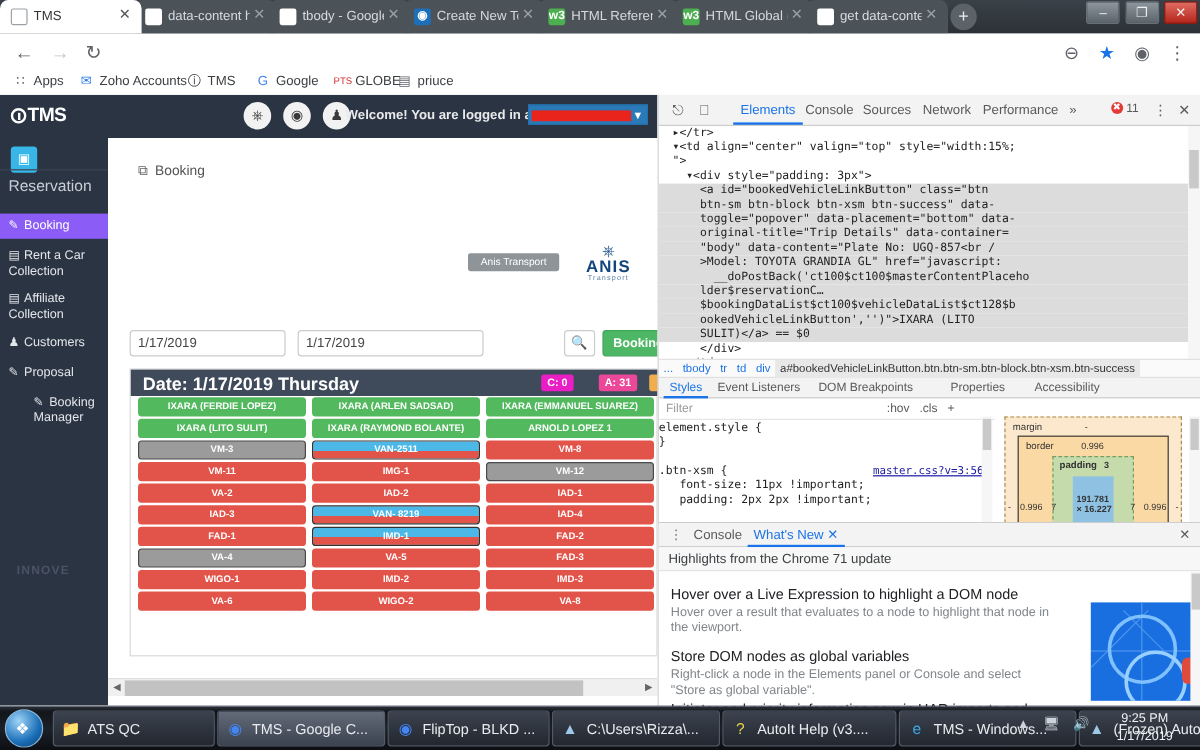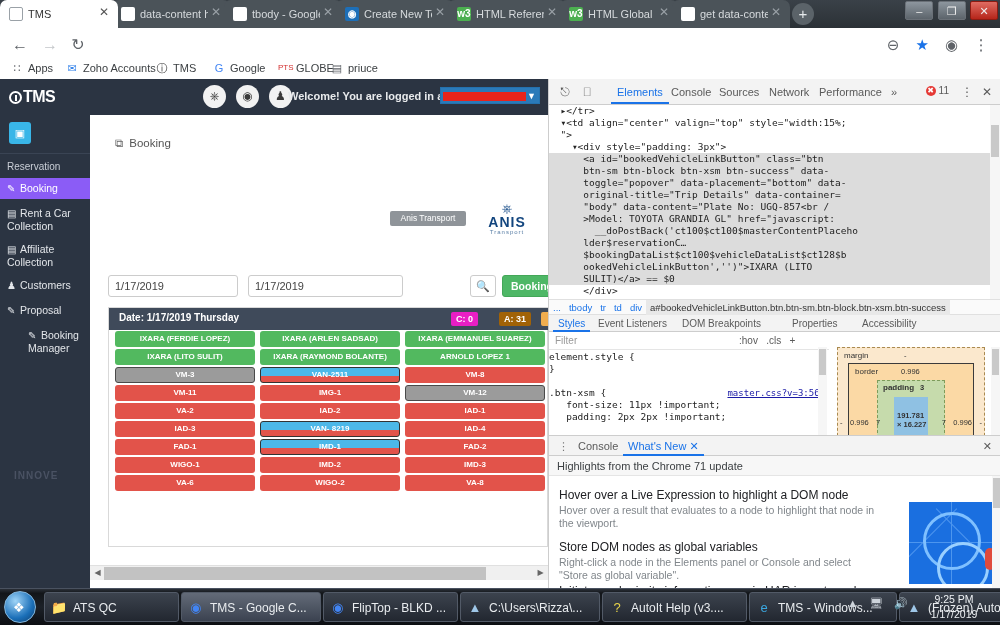--- a/index.html
+++ b/index.html
@@ -103,21 +103,21 @@
   .welcome { position:absolute; left:288px; top:11px; font-size:11px; color:#e8eaec; font-weight:bold;}
   .userselect {
     position:absolute; left:440px; top:8px; width:100px; height:17px;
     background:#2a7ab9; border:1px solid #2471ad; cursor:pointer;
   }
   .userselect .redact { position:absolute; left:2px; top:4px; width:83px; height:9px; background:#e8241c; }
   .userselect .caret { position:absolute; right:3px; top:3px; color:#fff; font-size:9px; }
 
   .tms-side { position:absolute; left:0; top:36px; width:90px; height:473px; background:#2b3442; }
   .side-logo-box { position:absolute; left:9px; top:7px; width:22px; height:22px; background:#39b6e8; border-radius:3px; color:#fff; text-align:center; line-height:22px; font-size:11px;}
-  .side-head { position:absolute; left:0; top:38px; width:90px; height:25px; color:#c9ced6; font-size:10px; line-height:25px; padding-left:7px; border-top:1px solid #3a4454;}
+  .side-head { position:absolute; left:0; top:26px; width:90px; height:25px; color:#c9ced6; font-size:13px; line-height:25px; padding-left:7px; border-top:1px solid #3a4454;}
   .side-item {
     position:absolute; left:0; width:90px; color:#e3e6ea; font-size:10.5px;
     padding:4px 4px 4px 7px; line-height:13px; cursor:pointer;
   }
   .side-item.active { background:#8b5cf6; color:#fff; }
   .side-item .si { display:inline-block; width:13px; font-size:10px; }
   .side-brand { position:absolute; left:14px; top:355px; font-size:10px; color:#4a5263; letter-spacing:1px; font-weight:bold; }
 
   .tms-main { position:absolute; left:90px; top:36px; width:458px; height:473px; background:#fff; }
   .bc { position:absolute; left:25px; top:22px; font-size:11.5px; color:#555; }
@@ -142,21 +142,21 @@
     font-size:11px; color:#555; cursor:pointer;
   }
   .green-btn {
     position:absolute; left:412px; top:160px; height:22px;
     background:#4eb766; border:1px solid #43a758; border-radius:3px;
     color:#fff; font-size:10.5px; font-weight:bold; line-height:20px; padding:0 8px; cursor:pointer;
   }
 
   .sched-box { position:absolute; left:18px; top:192px; width:440px; height:240px; border:1px solid #d9d9d9; background:#fff;}
   .sched-head { position:absolute; left:0; top:0; width:440px; height:22px; background:#3f4a5a; color:#fff; }
-  .sched-head .st { position:absolute; left:10px; top:4px; font-size:10px; font-weight:bold; }
+  .sched-head .st { position:absolute; left:10px; top:4px; font-size:15px; font-weight:bold; }
   .badge { position:absolute; top:4px; height:14px; border-radius:2px; color:#fff; font-size:9px; font-weight:bold; line-height:14px; padding:0 5px;}
 
   .grid { position:absolute; left:0; top:22px; width:440px; }
   .grow { height:18px; position:relative; }
   .cellwrap { position:absolute; top:1px; height:16px; }
   .cell {
     height:16px; border-radius:3px; color:#fff; font-size:8px; font-weight:bold;
     text-align:center; line-height:16px; overflow:hidden; white-space:nowrap; cursor:pointer;
   }
   .c-green { background:#52b95f; }
@@ -335,21 +335,21 @@
       <div class="date-in" style="left:18px; width:130px">1/17/2019</div>
       <div class="date-in" style="left:158px; width:155px">1/17/2019</div>
       <div class="srch-btn">🔍</div>
       <div class="green-btn">Booking Management ✉</div>
 
       <div class="sched-box">
         <div class="sched-head">
           <div class="st">Date: 1/17/2019 Thursday</div>
           <div id="sched-badges">
               <div class="badge" style="left: 342px; background: rgb(233, 30, 196);">C: 0</div>
-              <div class="badge" style="left: 390px; background: #a16207;">A: 31</div>
+              <div class="badge" style="left: 390px; background: #ec4899;">A: 31</div>
               <div class="badge" style="left: 432px; background: rgb(240, 173, 78); width: 12px;"></div>
             </div>
         </div>
         <div class="grid" id="sched-grid">
             <div class="grow">
               <div class="cellwrap" style="left: 6px; width: 140px;">
                 <div class="cell c-green">IXARA (FERDIE LOPEZ)</div>
               </div>
               <div class="cellwrap" style="left: 151px; width: 140px;">
                 <div class="cell c-green">IXARA (ARLEN SADSAD)</div>
@@ -415,20 +415,31 @@
             </div>
             <div class="grow">
               <div class="cellwrap" style="left: 6px; width: 140px;">
                 <div class="cell c-red">FAD-1</div>
               </div>
               <div class="cellwrap" style="left: 151px; width: 140px;">
                 <div class="cell c-blue">IMD-1</div>
               </div>
               <div class="cellwrap" style="left: 296px; width: 140px;">
                 <div class="cell c-red">FAD-2</div>
+              </div>
+            </div>
+            <div class="grow">
+              <div class="cellwrap" style="left: 6px; width: 140px;">
+                <div class="cell c-gray">VA-4</div>
+              </div>
+              <div class="cellwrap" style="left: 151px; width: 140px;">
+                <div class="cell c-red">VA-5</div>
+              </div>
+              <div class="cellwrap" style="left: 296px; width: 140px;">
+                <div class="cell c-red">FAD-3</div>
               </div>
             </div>
             <div class="grow">
               <div class="cellwrap" style="left: 6px; width: 140px;">
                 <div class="cell c-red">WIGO-1</div>
               </div>
               <div class="cellwrap" style="left: 151px; width: 140px;">
                 <div class="cell c-red">IMD-2</div>
               </div>
               <div class="cellwrap" style="left: 296px; width: 140px;">

